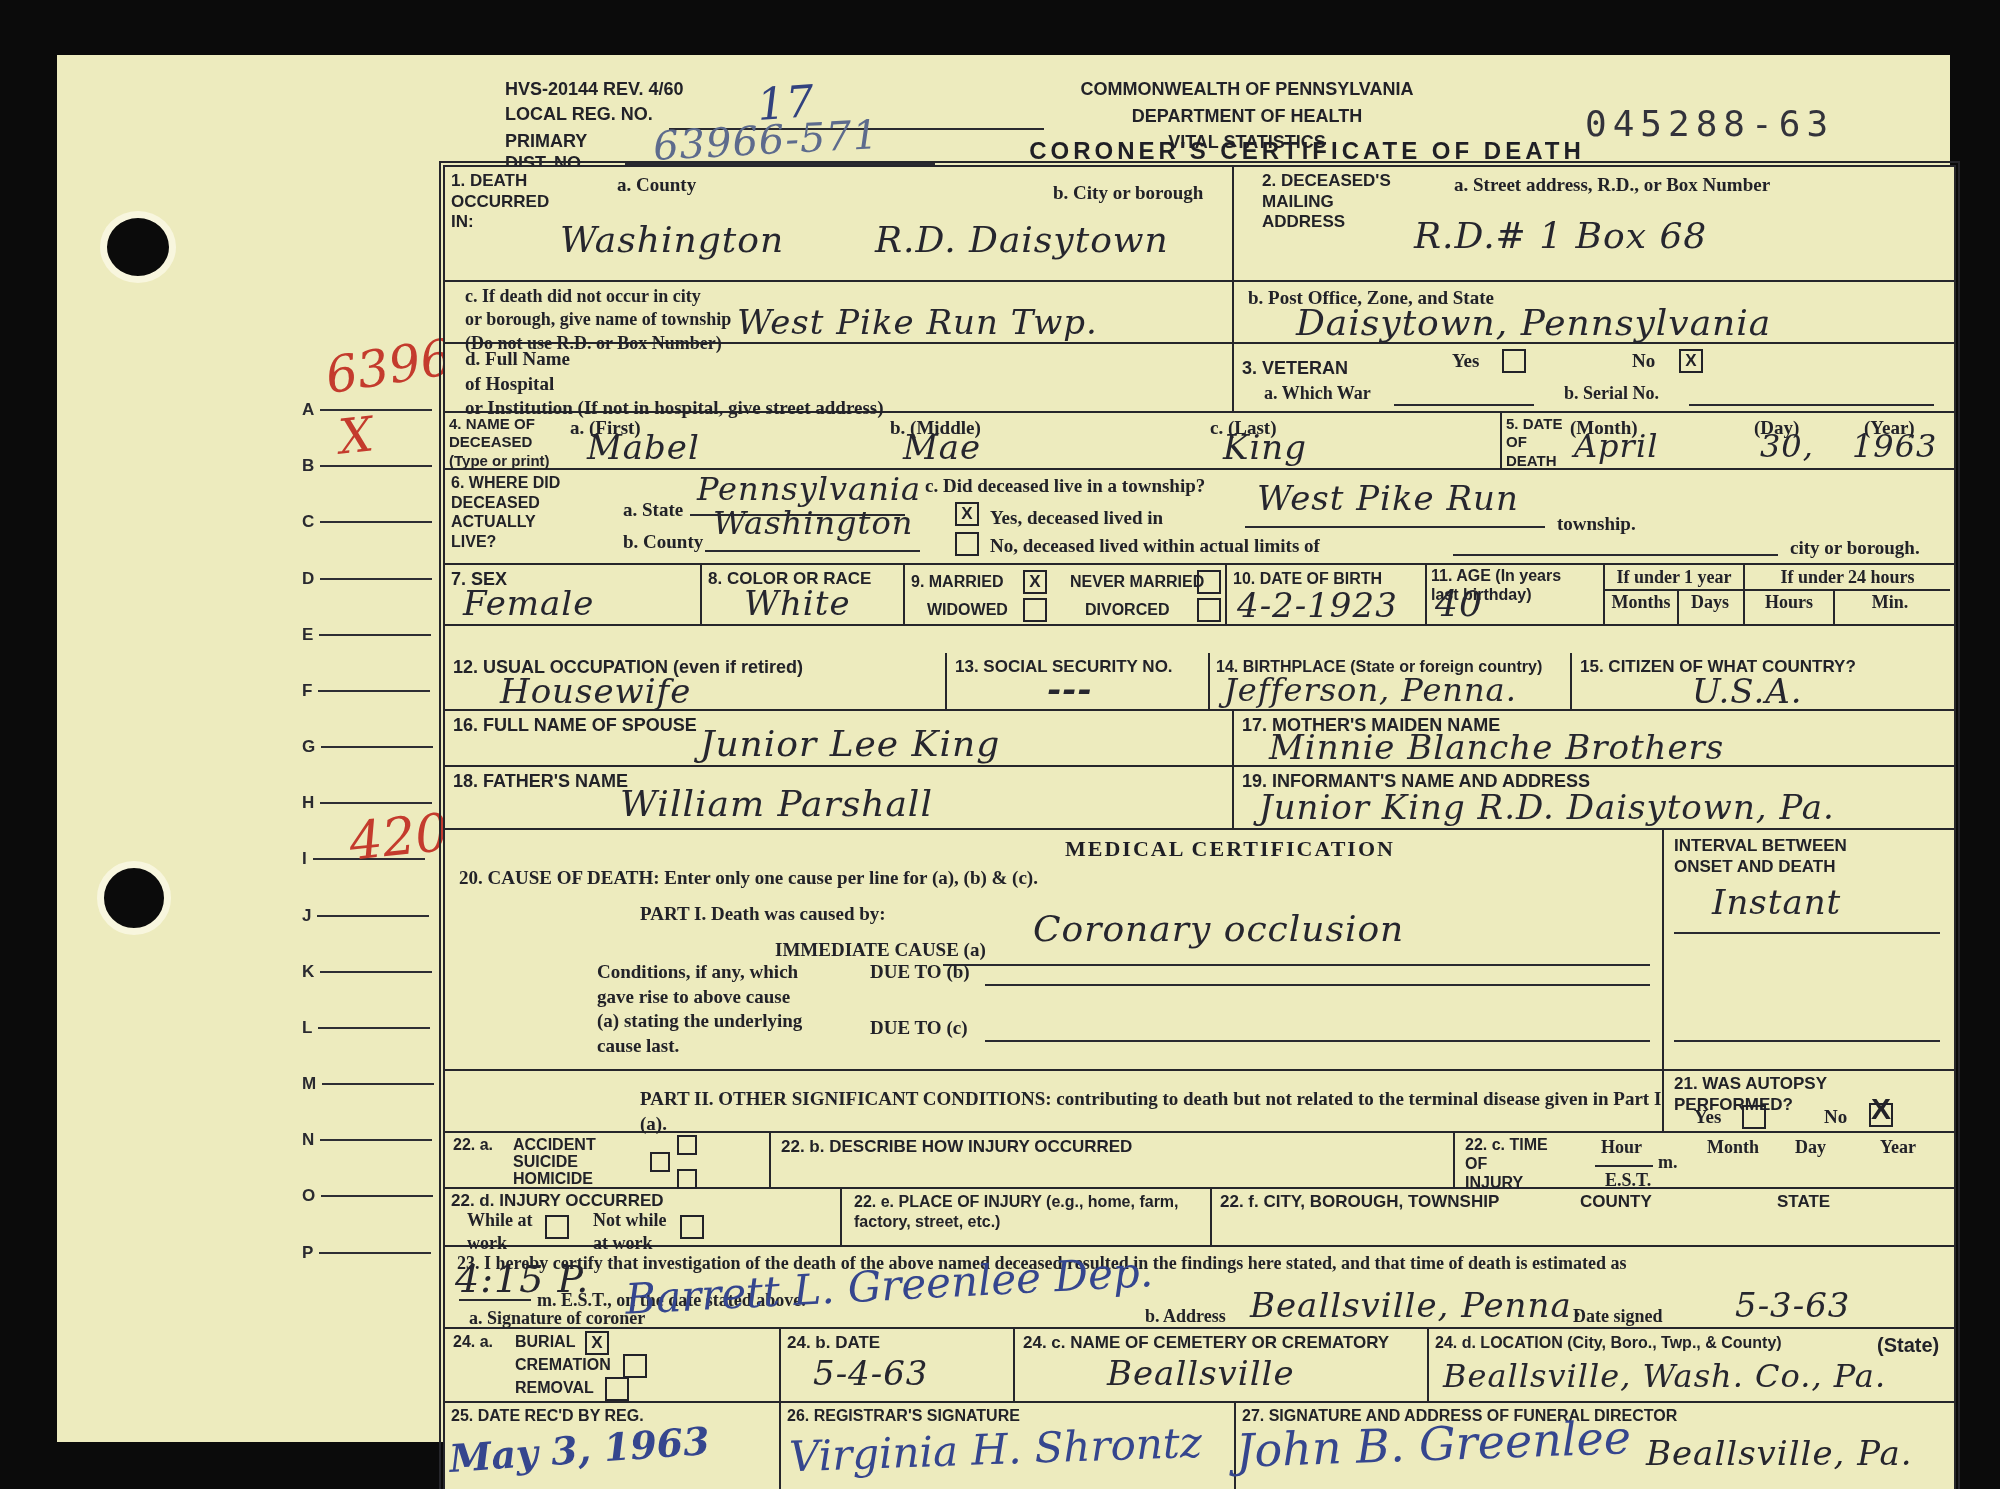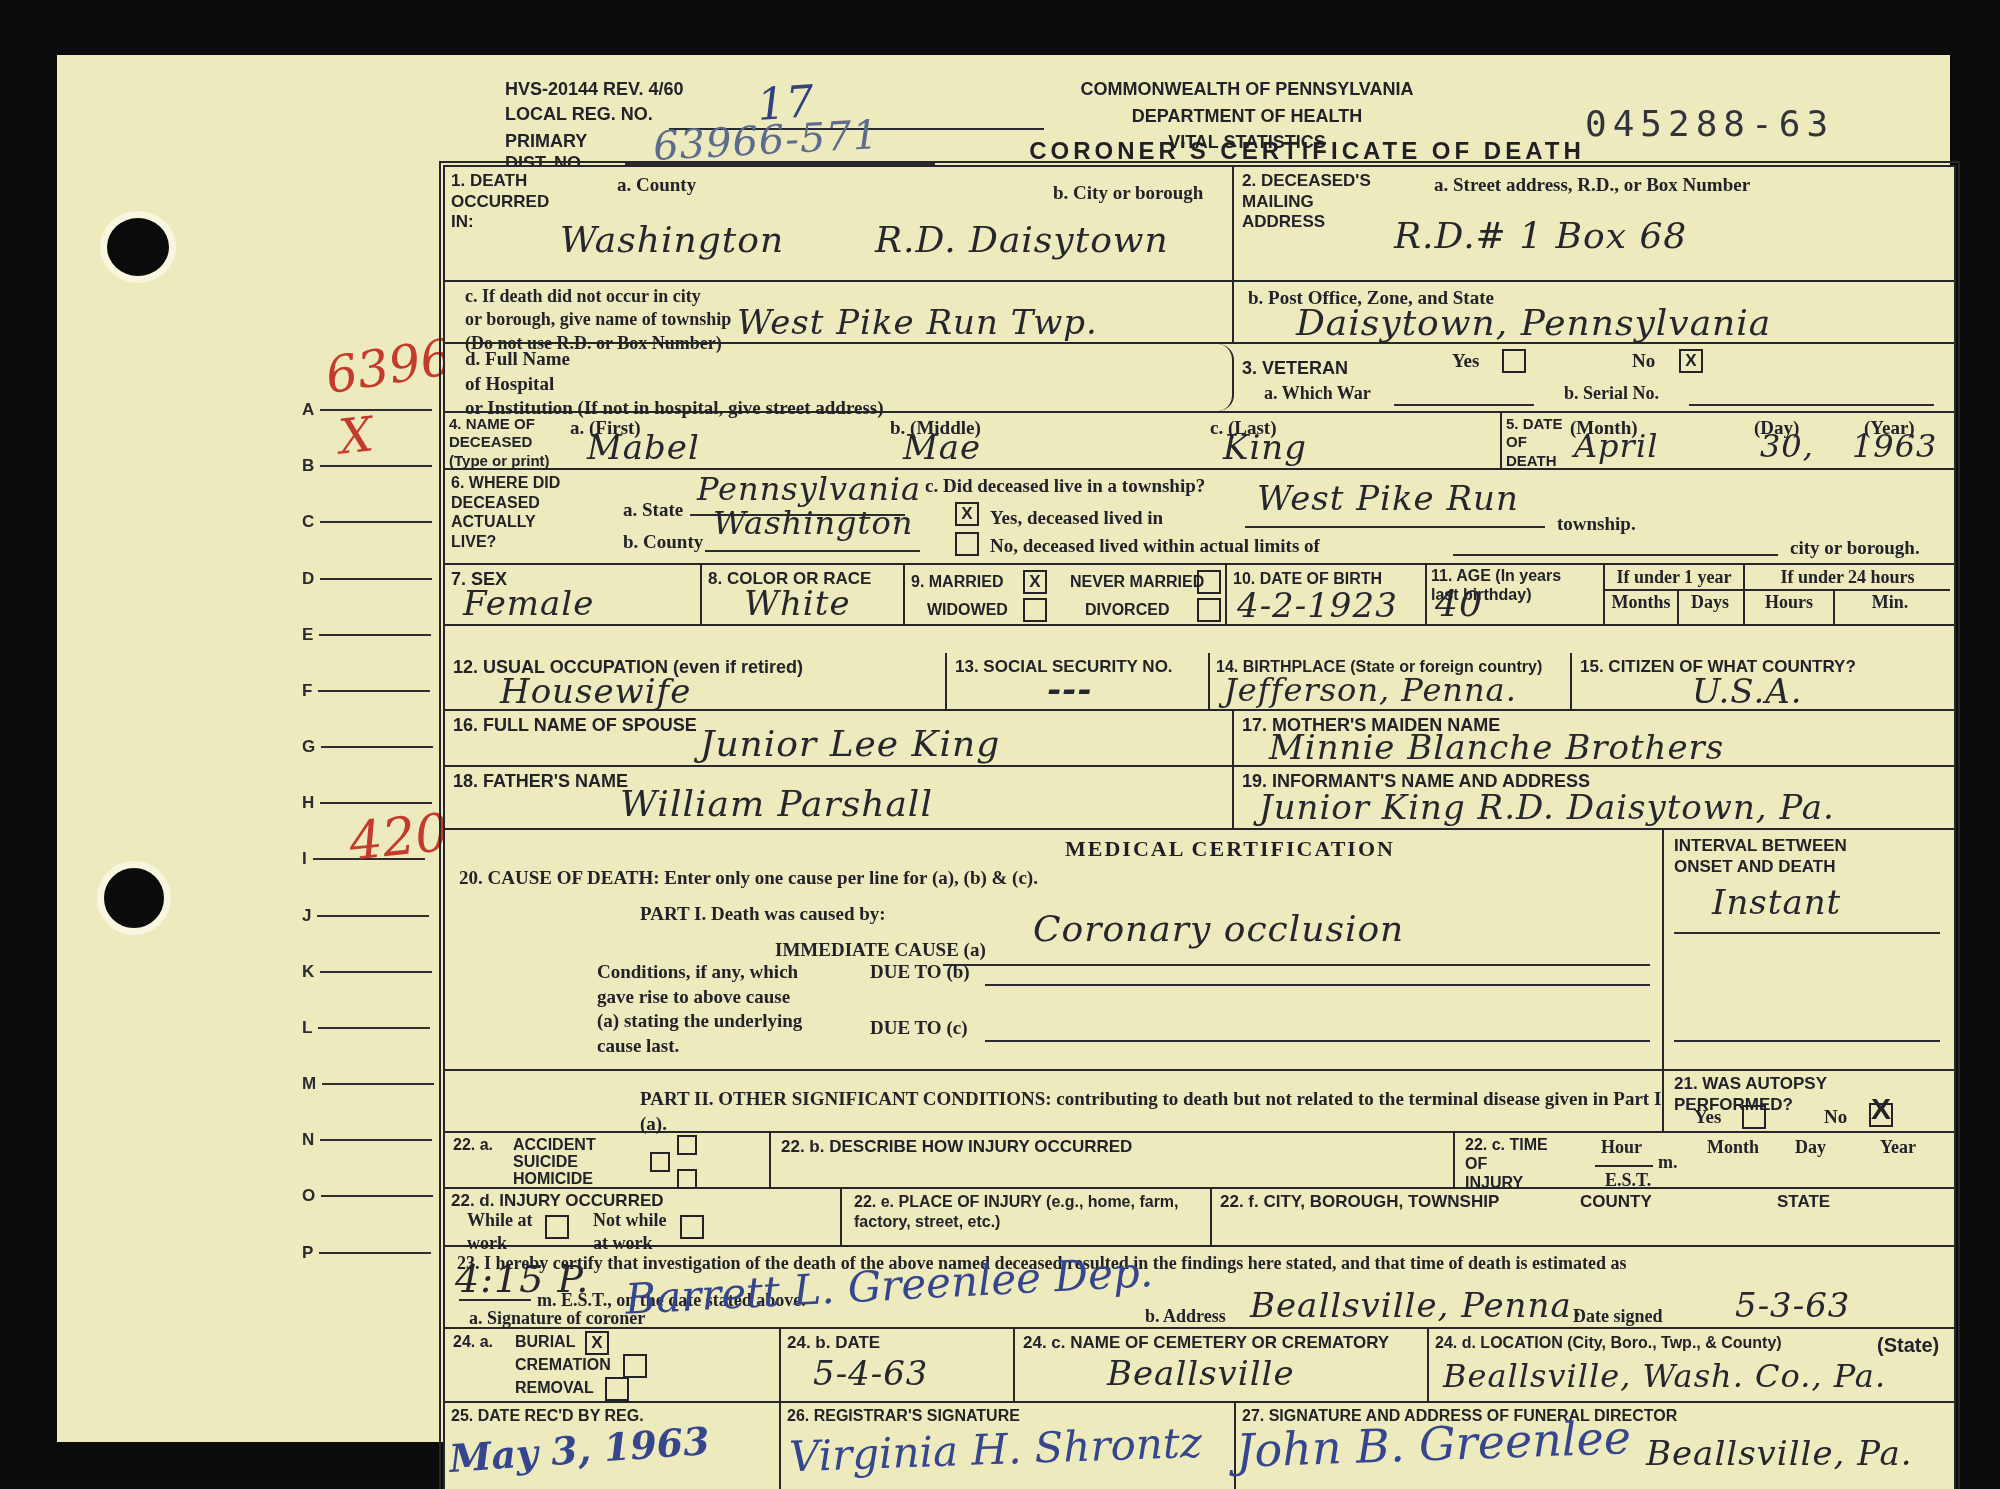--- a/index.html
+++ b/index.html
@@ -86,21 +86,21 @@
   <div class="a ctr" style="left:870px;top:24px;width:640px;">
     <div class="sl">COMMONWEALTH OF PENNSYLVANIA</div>
     <div class="sl" style="margin-top:5px;">DEPARTMENT OF HEALTH</div>
     <div class="sl" style="margin-top:4px;">VITAL STATISTICS</div>
   </div>
   <div class="a stamp" style="left:1528px;top:48px;">045288-63</div>
   <div class="a ctr" style="left:800px;top:82px;width:900px;font-family:'Liberation Sans',sans-serif;font-weight:bold;font-size:24px;letter-spacing:4px;color:#1f1f25;">CORONER'S CERTIFICATE OF DEATH</div>
 
   <div class="form">
 
-   <div class="row" style="height:113px;">
+   <div class="row" style="height:113px;gap:20px;">
     <div class="cell" style="width:789px;">
       <div class="a sl pre" style="left:6px;top:4px;font-size:17px;">1. DEATH
 OCCURRED
 IN:</div>
       <div class="a rl" style="left:172px;top:6px;">a. County</div>
       <div class="a rl" style="left:608px;top:14px;">b. City or borough</div>
       <div class="a hw hw36" style="left:115px;top:52px;">Washington</div>
       <div class="a hw hw36" style="left:430px;top:52px;">R.D.  Daisytown</div>
     </div>
     <div class="cell nb" style="width:716px;">
@@ -119,21 +119,21 @@
 (Do not use R.D. or Box Number)</div>
       <div class="a hw hw34" style="left:292px;top:20px;">West Pike Run Twp.</div>
     </div>
     <div class="cell nb" style="width:716px;">
       <div class="a rl" style="left:14px;top:4px;">b. Post Office, Zone, and State</div>
       <div class="a hw hw36" style="left:62px;top:20px;">Daisytown,  Pennsylvania</div>
     </div>
    </div>
 
    <div class="row" style="height:67px;">
-    <div class="cell" style="width:789px;border-radius:16px;">
+    <div class="cell" style="width:789px;">
       <div class="a rl pre" style="left:20px;top:3px;">d. Full Name
 of Hospital
 or Institution   (If not in hospital, give street address)</div>
     </div>
     <div class="cell nb" style="width:716px;">
       <div class="a sl" style="left:8px;top:14px;">3. VETERAN</div>
       <div class="a rl" style="left:218px;top:5px;">Yes</div>
       <span class="cb" style="left:268px;top:5px;"></span>
       <div class="a rl" style="left:398px;top:5px;">No</div>
       <span class="cb" style="left:445px;top:5px;"><span>X</span></span>

